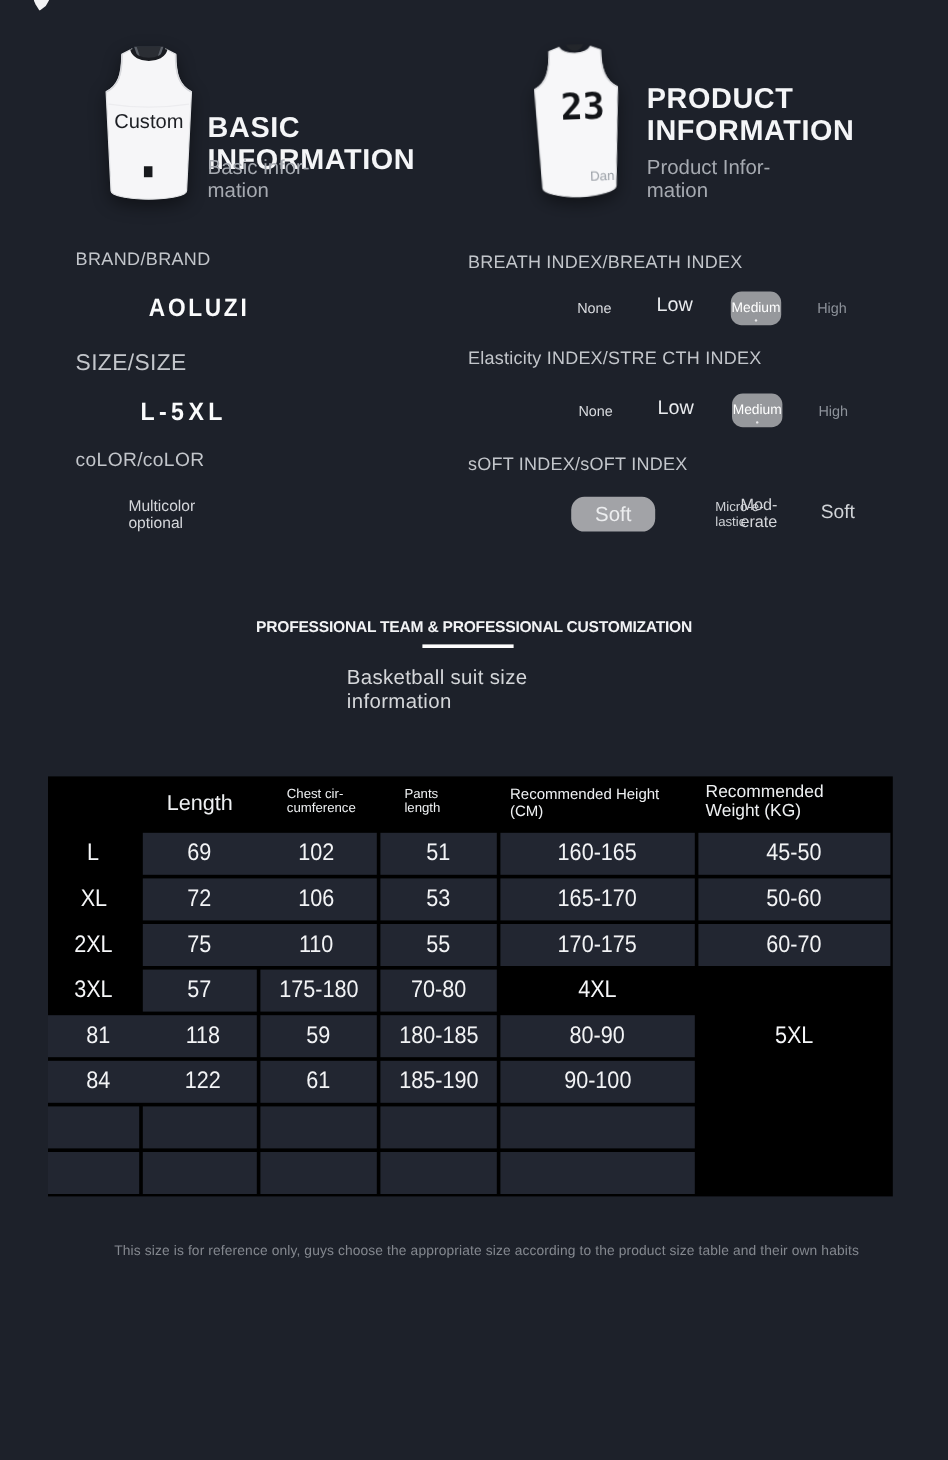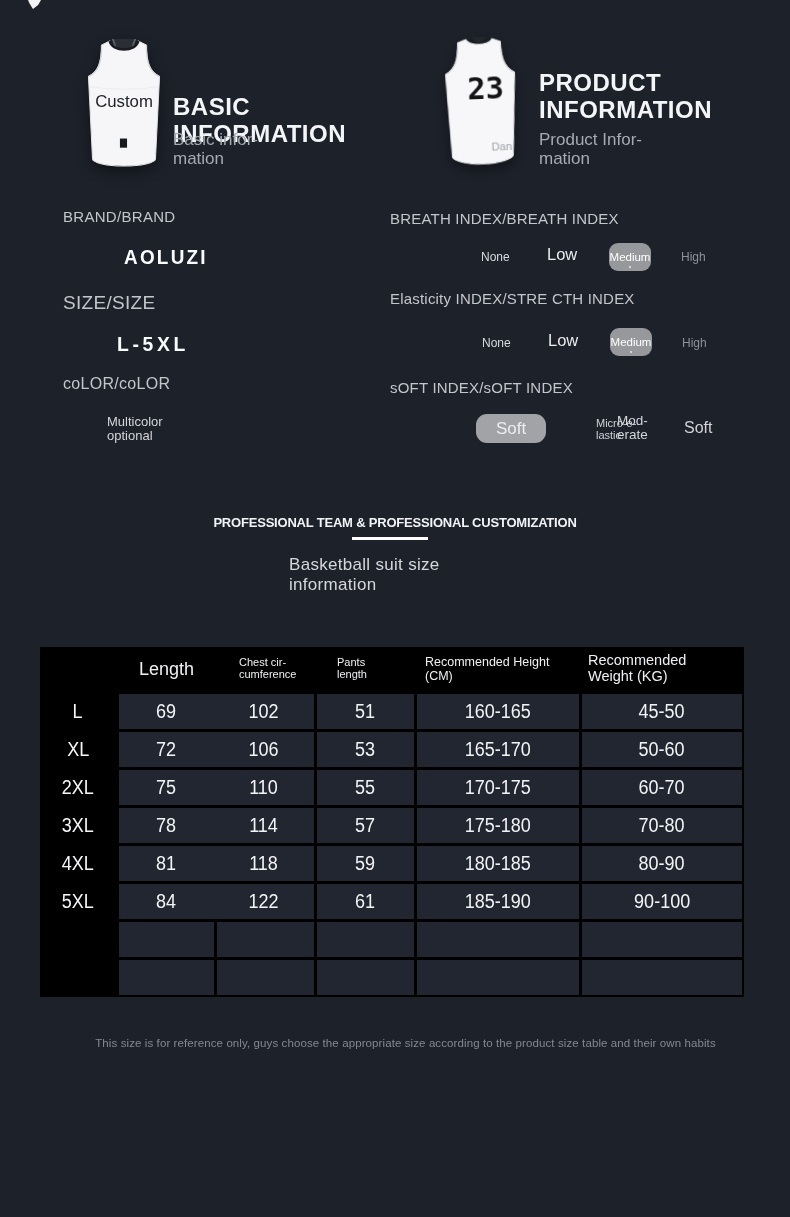--- a/index.html
+++ b/index.html
@@ -228,24 +228,20 @@
     <div class="tcell">
         <span class="cond">170-175</span>
       </div>
     <div class="tcell">
         <span class="cond">60-70</span>
       </div>
 
     <div class="tlabel">
         <span class="cond">3XL</span>
       </div>
-    <div class="tmerged">
-      <span class="half1 cond">78</span>
-      <span class="half2 cond">114</span>
-    </div>
     <div class="tcell">
         <span class="cond">57</span>
       </div>
     <div class="tcell">
         <span class="cond">175-180</span>
       </div>
     <div class="tcell">
         <span class="cond">70-80</span>
       </div>
 

